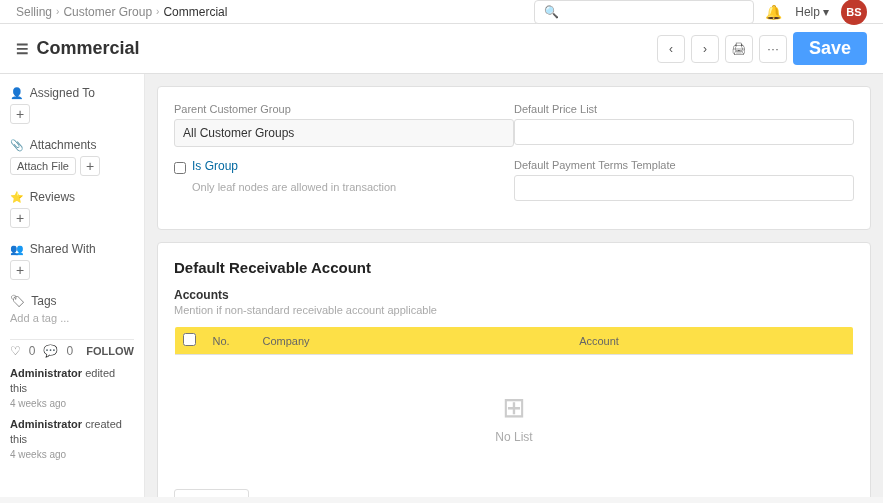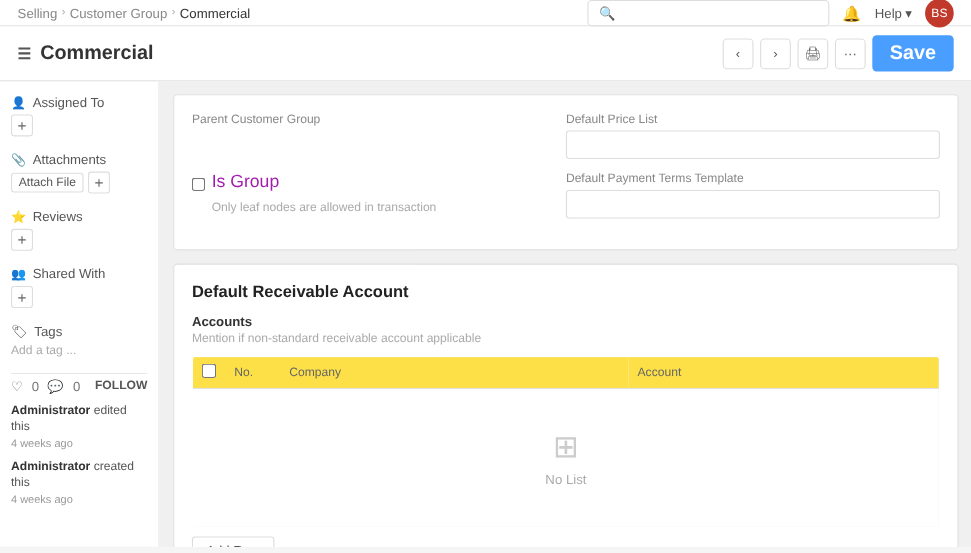--- a/index.html
+++ b/index.html
@@ -16,21 +16,21 @@
     .breadcrumb .chevron { color: #aaa; font-size: 10px; }
     .nav-right { display: flex; align-items: center; gap: 12px; }
     .search-bar {
       display: flex; align-items: center; gap: 6px;
       border: 1px solid #ddd; border-radius: 4px; padding: 4px 10px;
       font-size: 12px; color: #888; width: 220px; background: #fff;
     }
     .search-icon { color: #aaa; font-size: 12px; }
     .bell-icon { color: #555; font-size: 14px; cursor: pointer; }
     .help-btn { display: flex; align-items: center; gap: 3px; font-size: 12px; color: #555; cursor: pointer; }
-    .avatar { background: #c0392b; color: #fff; border-radius: 50%; width: 26px; height: 26px; display: flex; align-items: center; justify-content: center; font-size: 11px; font-weight: 400; }
+    .avatar { background: #c0392b; color: #fff; border-radius: 50%; width: 26px; height: 26px; display: flex; align-items: center; justify-content: center; font-size: 11px; font-weight: 700; }
 
     
     .page-header {
       display: flex; align-items: center; justify-content: space-between;
       background: #fff; padding: 8px 16px; border-bottom: 1px solid #e0e0e0;
     }
     .page-title { display: flex; align-items: center; gap: 8px; font-size: 18px; font-weight: 700; }
     .hamburger { color: #555; font-size: 14px; }
     .header-actions { display: flex; align-items: center; gap: 6px; }
     .icon-btn {
@@ -67,21 +67,21 @@
     .card { background: #fff; border: 1px solid #e0e0e0; border-radius: 4px; padding: 16px; margin-bottom: 12px; }
     
     
     .form-grid { display: grid; grid-template-columns: 1fr 1fr; margin-bottom: 12px; }
     .form-group label { font-size: 11px; color: #888; margin-bottom: 4px; display: block; }
     .form-input { width: 100%; border: 1px solid #ddd; border-radius: 3px; padding: 5px 8px; font-size: 12px; color: #333; background: #fff; }
     .form-input-filled { background: #f8f8f8; border: 1px solid #ddd; border-radius: 3px; padding: 6px 8px; font-size: 12px; color: #333; font-weight: 500; }
     
     .checkbox-row { display: flex; align-items: center; gap: 6px; margin-bottom: 4px; }
     .checkbox-row input[type="checkbox"] { width: 12px; height: 12px; }
-    .checkbox-row label { font-size: 16px; color: #a21caf; }
+    .checkbox-row label { font-size: 12px; color: #0369a1; }
     .hint-text { font-size: 11px; color: #aaa; margin-left: 18px; }
 
     
     .section-title { font-size: 15px; font-weight: 700; margin-bottom: 12px; color: #222; }
     .accounts-label { font-size: 12px; font-weight: 600; color: #333; margin-bottom: 2px; }
     .accounts-hint { font-size: 11px; color: #aaa; margin-bottom: 10px; }
     
     
     .data-table { width: 100%; border-collapse: collapse; border: 1px solid #e0e0e0; border-radius: 3px; overflow: hidden; }
     .data-table th { background: #fde047; border-bottom: 1px solid #e0e0e0; padding: 6px 8px; text-align: left; font-size: 11px; color: #666; font-weight: 500; }
@@ -206,20 +206,21 @@
     </div>
 
   </div>
 
   <div class="content">
 
     <div class="card">
       <div class="form-grid">
         <div class="form-group">
           <label>Parent Customer Group</label>
+          <div class="form-input-filled">All Customer Groups</div>
         </div>
         <div class="form-group">
           <label>Default Price List</label>
           <input class="form-input" type="text" style="">
         </div>
       </div>
       <div class="form-grid">
         <div class="form-group">
           <div class="checkbox-row">
             <input type="checkbox" style="">

